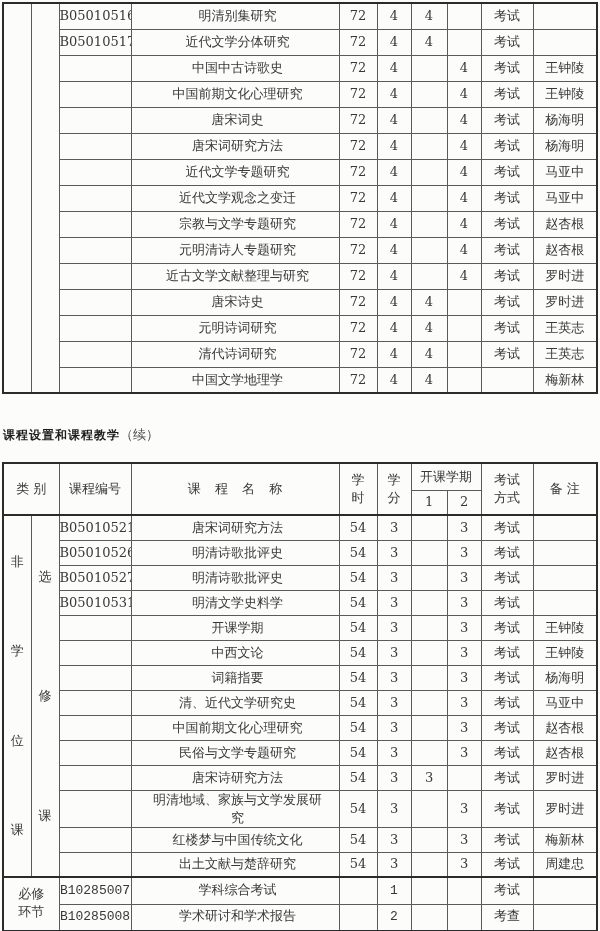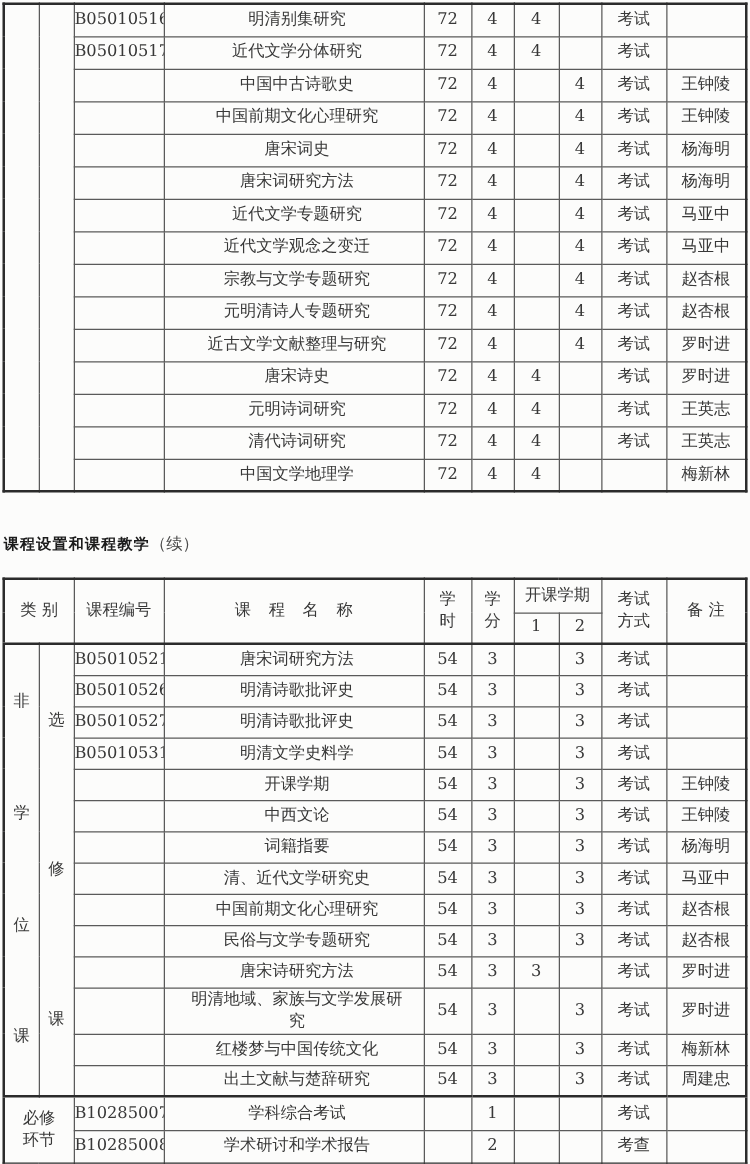--- a/index.html
+++ b/index.html
@@ -20,21 +20,21 @@
   #top-table, #bottom-table { left:2px; width:594px; border:2px solid #2b2b2b; }
   #top-table { top:2px; }
   #bottom-table { top:462px;border-radius:22px; }
 
   #top-table tr { height:26px; }
   #bottom-table thead tr.h1 { height:27px; }
   #bottom-table thead tr.h2 { height:25px; }
   #bottom-table thead { border-bottom:2px solid #2b2b2b; }
   #bottom-table tbody tr { height:25px; }
   #bottom-table tbody tr.tall { height:37px;padding-left:44px; }
-  #bottom-table tbody tr.special { height:27px; }
+  #bottom-table tbody tr.special { height:27px;font-family:Liberation Mono, monospace; }
   #bottom-table tbody tr.sec-top td { border-top:2px solid #2b2b2b; }
 
   .name-cell { text-align:center; padding:0 4px 0 9px; white-space:pre-line; }
   .pre { white-space:pre-line; }
   .ls { letter-spacing:5px; padding-left:5px;margin-top:26px; }
   .cat-cell { background:#fcfcfb; }
   .vstack { display:flex; flex-direction:column; justify-content:space-around; align-items:center; height:358px; }
   .vstack span { display:block; }
 
   .doc-title { position:absolute; top:424px; left:3px; white-space:nowrap; }

